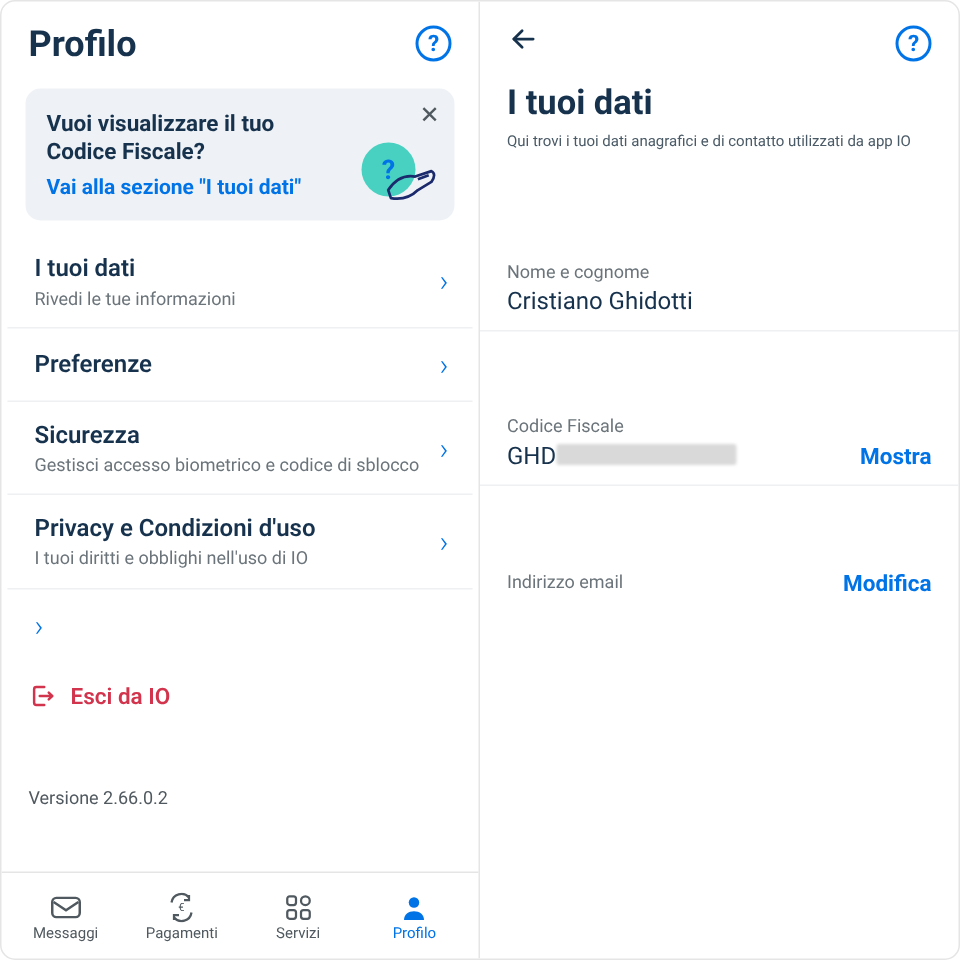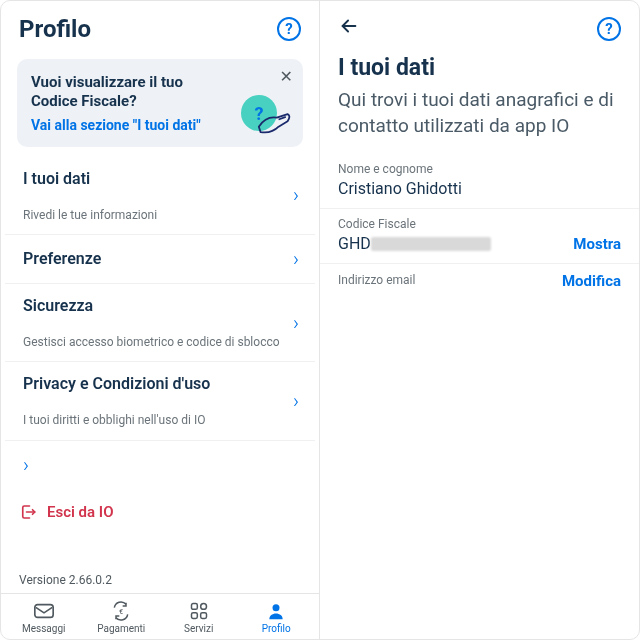--- a/index.html
+++ b/index.html
@@ -79,21 +79,21 @@
   .list { padding: 0 4px; }
   .row {
     padding: 12px 16px 12px 18px;
     border-bottom: 1px solid #eef0f2;
     display: flex; align-items: center; justify-content: space-between;
     gap: 8px;
   }
   .row:last-of-type { border-bottom: none; }
   .row-texts { flex: 1; min-width: 0; }
   .row-title { font-size: 16px; font-weight: 600; color: #17324d; }
-  .row-sub { font-size: 12px; color: #6b747a; margin-top: 20px; line-height:1.2; }
+  .row-sub { font-size: 12px; color: #6b747a; margin-top: 4px; line-height:1.2; }
   .chev {
     color: #0073e6; font-size: 20px; font-weight: 300;
   }
 
   .logout {
     display: flex; align-items: center; gap: 10px;
     padding: 14px 18px 8px 18px; color: #d1344c; font-weight: 600; font-size: 15px;
   }
   .logout-icon {
     width: 18px; height: 18px;
@@ -121,26 +121,26 @@
   .r-header {
     display: flex; align-items: center; justify-content: space-between;
     padding: 14px 18px 6px 18px;
   }
   .r-title {
     padding: 6px 18px 4px 18px;
     font-size: 23px; font-weight: 700; color: #17324d;
   }
   .r-desc {
     padding: 2px 18px 16px 18px;
-    font-size: 19px; color: #4a5a66; line-height: 1.35;
+    font-size: 10px; color: #4a5a66; line-height: 1.35;
   }
   .field {
     padding: 8px 18px 10px 18px;
     border-bottom: 1px solid #eef0f2;
-    display: flex; align-items: flex-end; justify-content: space-between; gap: 10px;
+    display: flex; align-items: flex-end; justify-content: space-between; gap: 10px; margin-top: 48px;
   }
   .field:last-of-type { border-bottom: none; }
   .field-texts { flex:1; min-width:0; }
   .field-label { font-size: 12px; color: #6b747a; margin-bottom: 3px; }
   .field-value { font-size: 16px; color: #17324d; font-weight: 400; display:flex; align-items:center; gap:0;}
   .blur {
     display:inline-block; background:#d9d9d9; height:14px; border-radius:2px;
     filter: blur(1.2px);
   }
   .field-action {

